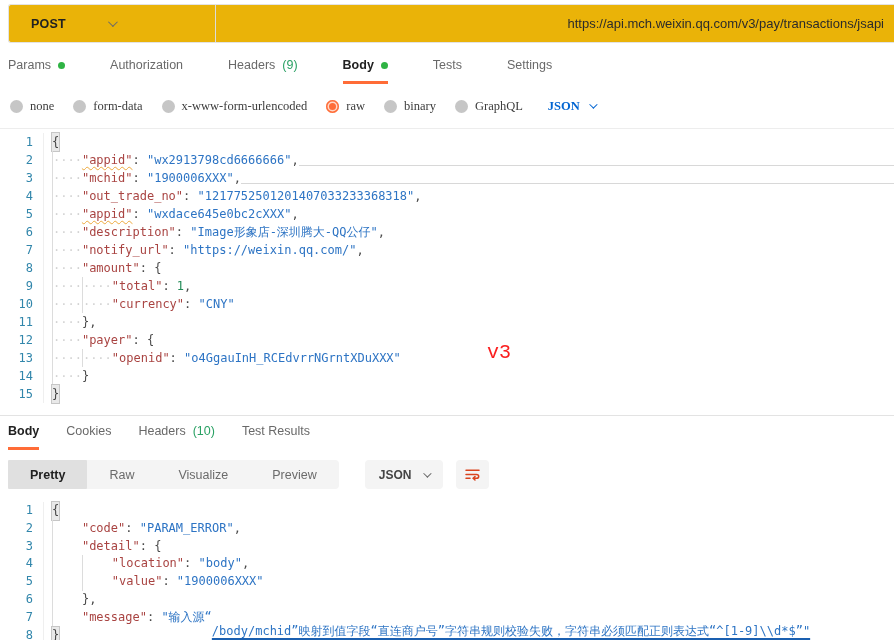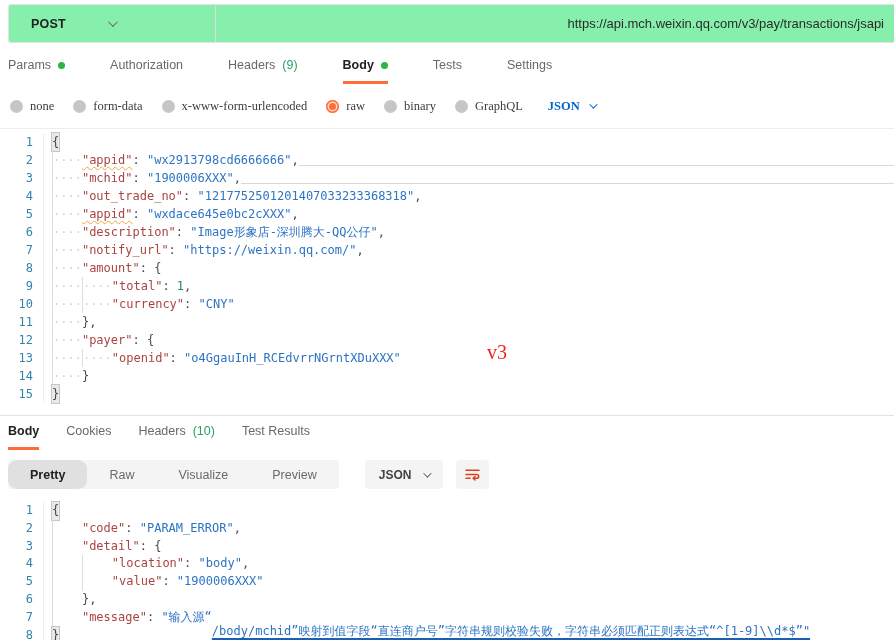--- a/index.html
+++ b/index.html
@@ -1,21 +1,21 @@
 <!DOCTYPE html>
 <html><head>
 <meta charset="utf-8">
 <style>
   * { margin:0; padding:0; box-sizing:border-box; }
   html,body { width:894px; height:640px; background:#fff; overflow:hidden;
               font-family:"Liberation Sans", sans-serif; }
 
   
   .urlbar { display:flex; align-items:stretch; height:39px; margin:4px 0 0 8px;
-            background:#86efac; border:1px solid #e3e3e3; border-radius:3px 0 0 3px; border-right:none; }
+            background:#eab308; border:1px solid #e3e3e3; border-radius:3px 0 0 3px; border-right:none; }
   .method { display:flex; align-items:center; gap:42px; padding:0 18px 0 22px;
             border-right:1px solid #dcdcdc; min-width:207px; }
   .method-label { font-size:12.5px; font-weight:700; color:#212121; letter-spacing:.2px; }
   .chev { width:7px; height:7px; border-right:1.5px solid #6b6b6b; border-bottom:1.5px solid #6b6b6b;
           transform:rotate(45deg) translateY(-2px); display:inline-block; }
   .url-field { flex:1; border:none; background:transparent; outline:none;
                font-family:"Liberation Sans",sans-serif; font-size:13px; color:#2b2b2b; padding:0 10px 0 13px;text-align:right; }
 
   
   .tabs { display:flex; align-items:flex-end; gap:45px; padding-left:8px; margin-top:15px; }
@@ -47,29 +47,29 @@
   .tk.n { color:#228b57; }
   .tk.p { color:#4a4a4a; }
   .tk.w { color:#d3d3d3; }
   .tk.g { border-left:1px solid #dcdcdc; align-self:stretch; }
   .tk.hb { background:#e9e9e9; box-shadow:0 0 0 1px #c6c6c6; color:#444; }
   .tk.sq { text-decoration:underline wavy #eda93c; text-decoration-thickness:1px; text-underline-offset:2px; }
   .tk.u { text-decoration:underline; text-decoration-color:#1a5fb0; text-decoration-thickness:1.5px;
           text-underline-offset:3px;margin-top:14px; }
   .rule { flex:1; height:0; border-bottom:1px solid #d8d8d8; align-self:flex-end; margin-bottom:3px; }
   .v3-note { position:absolute; left:487px; top:212px; color:#fb1f1f; font-size:20px;
-             font-family:Liberation Serif, serif; }
+             font-family:Liberation Mono, monospace; }
 
   
   .resp-section { border-top:1px solid #e3e3e3; margin-top:6px; }
   .resp-tabs { margin-top:0; padding-top:8px; gap:27px; }
   .resp-toolbar { display:flex; align-items:center; gap:26px; margin:10px 0 0 8px; height:29px; }
   .seg-group { display:flex; background:#f4f4f4; border-radius:4px; height:29px; align-items:stretch; }
   .seg { display:flex; align-items:center; padding:0 22px; font-size:12.5px; color:#6b6b6b;
-         border-radius:9px; }
+         border-radius:1px; }
   .seg.sel { background:#e0e0e0; color:#212121; font-weight:600; }
   .pill { display:flex; align-items:center; gap:12px; background:#f4f4f4; border-radius:4px;
           height:29px; padding:0 14px; font-size:12px; font-weight:600; color:#444; }
   .pill .chev { width:6px; height:6px; border-color:#666; }
   .icon-pill { display:flex; align-items:center; justify-content:center; background:#f4f4f4;
                border-radius:4px; height:29px; width:33px; margin-left:-13px; }
   .resp-editor { margin-top:13px; }
 </style>
 </head>
 <body>

